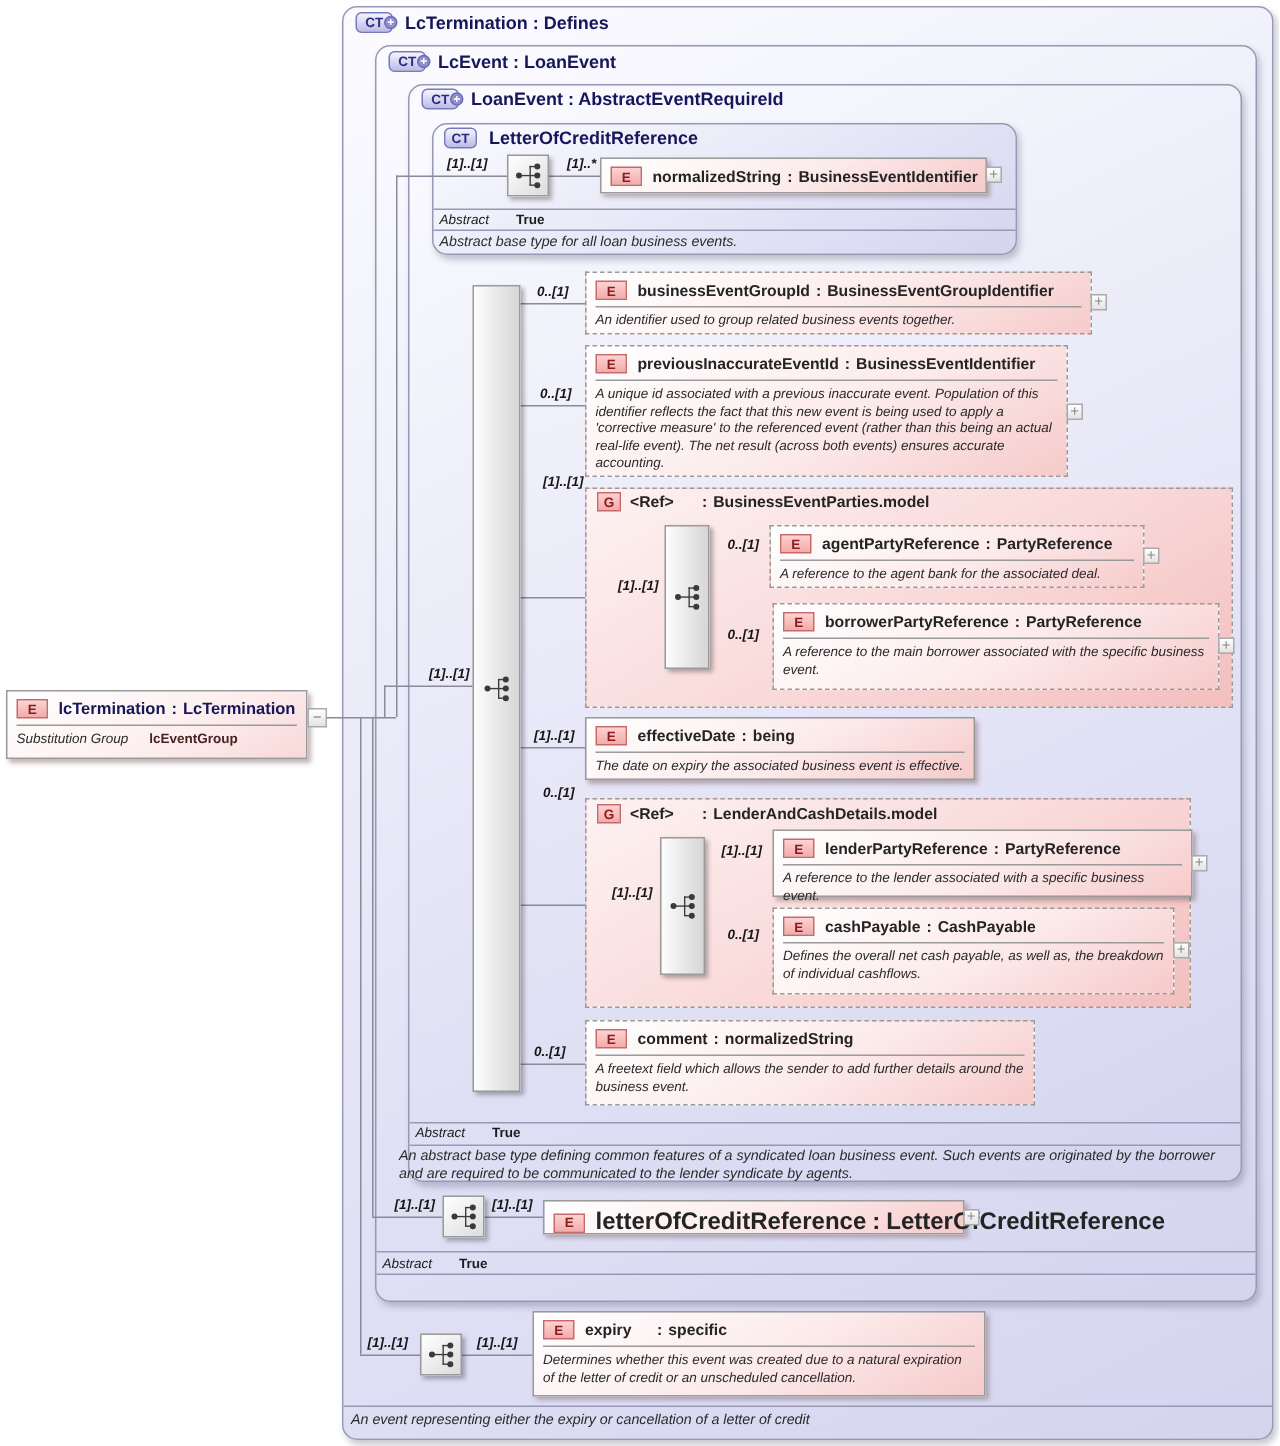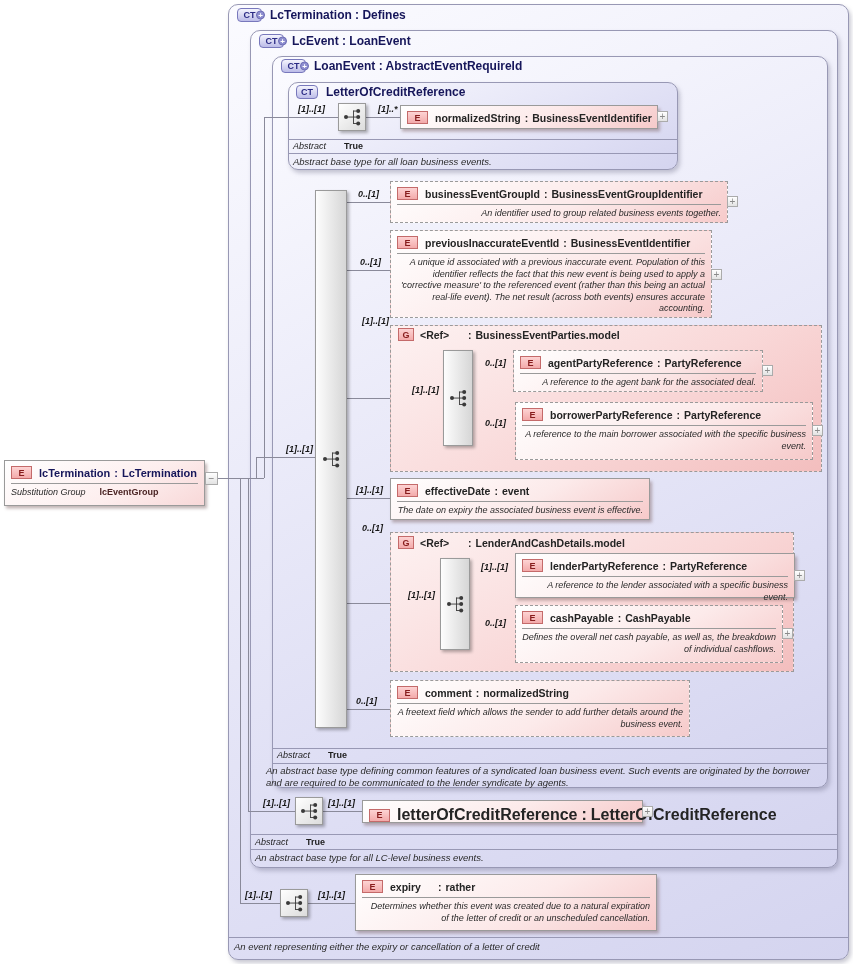--- a/index.html
+++ b/index.html
@@ -45,21 +45,21 @@
   .el.tight { padding:5px 6px; }
   .el-header { display:flex; align-items:center; gap:7px; }
   .e-badge { width:21px; height:13px; border:1px solid #c46a6a; background:linear-gradient(#fdd3d3,#f3aaaa);
              color:#871d1d; font-size:9px; font-weight:bold; display:flex; align-items:center; justify-content:center; flex:none; }
   .g-badge { width:16px; height:13px; border:1px solid #c46a6a; background:linear-gradient(#fdd3d3,#f3aaaa);
              color:#871d1d; font-size:9px; font-weight:bold; display:flex; align-items:center; justify-content:center; flex:none; }
   .el-name { font-size:10.5px; font-weight:bold; color:#242424; white-space:nowrap; }
   .sep { margin:0 4px; }
   .nm-wide { display:inline-block; min-width:44px; }
   .el-desc { margin-top:4px; border-top:1px solid #9a9a9a; padding-top:3px; font-size:9px; font-style:italic;
-             color:#2a2a2a; line-height:1.28;text-align:right; }
+             color:#2a2a2a; line-height:1.28; }
 
   
   .grp { position:absolute; border:1px dashed #9a9a9a;
          background:linear-gradient(150deg,#fdf2f2 0%,#f9d8d8 55%,#f3bebe 100%); }
   .grp-header { position:absolute; display:flex; align-items:center; gap:6px; }
 
   
   .mult { position:absolute; font-size:9px; font-style:italic; font-weight:bold; color:#161616; white-space:nowrap; }
 
   
@@ -147,21 +147,20 @@
   </div>
   <div class="divider" style="left:273px;top:763px;width:554px"></div>
   <div class="note" style="left:266px;top:765px;width:548px">An abstract base type defining common features of a syndicated loan business event. Such events are originated by the borrower and are required to be communicated to the lender syndicate by agents.</div>
 
   <div class="divider" style="left:251px;top:834px;width:586px"></div>
   <div class="meta-row" style="left:255px;top:837px">
     <span class="meta-label">Abstract</span>
     <span class="meta-value">True</span>
   </div>
   <div class="divider" style="left:251px;top:849px;width:586px"></div>
-  <div class="note" style="left:255px;top:852px;width:578px">An abstract base type for all LC-level business events.</div>
 
   <div class="divider" style="left:229px;top:937px;width:619px"></div>
   <div class="note" style="left:234px;top:941px;width:608px">An event representing either the expiry or cancellation of a letter of credit</div>
 
   <div class="hline" style="left:218px;top:478px;width:46px"></div>
   <div class="vline" style="left:240px;top:478px;height:425px"></div>
   <div class="vline" style="left:248px;top:478px;height:333px"></div>
   <div class="vline" style="left:256px;top:457px;height:21px"></div>
   <div class="vline" style="left:264px;top:117px;height:361px"></div>
   <div class="hline" style="left:264px;top:117px;width:74px"></div>
@@ -259,21 +258,21 @@
     <div class="el-header">
         <span class="e-badge">E</span>
       <span class="el-name"><span>borrowerPartyReference</span><span class="sep">:</span><span>PartyReference</span></span>
       </div>
     <div class="el-desc">A reference to the main borrower associated with the specific business event.</div>
   </div>
 
   <div class="el" style="left:390px;top:478px;width:260px;height:42px">
     <div class="el-header">
         <span class="e-badge">E</span>
-      <span class="el-name"><span>effectiveDate</span><span class="sep">:</span><span>event</span></span>
+      <span class="el-name"><span>effectiveDate</span><span class="sep">:</span><span>being</span></span>
       </div>
     <div class="el-desc">The date on expiry the associated business event is effective.</div>
   </div>
 
   <div class="el" style="left:515px;top:553px;width:280px;height:45px">
     <div class="el-header">
         <span class="e-badge">E</span>
       <span class="el-name"><span>lenderPartyReference</span><span class="sep">:</span><span>PartyReference</span></span>
       </div>
     <div class="el-desc">A reference to the lender associated with a specific business event.</div>
@@ -298,21 +297,21 @@
   <div class="el tight" style="left:362px;top:800px;width:281px;height:23px">
     <div class="el-header">
         <span class="e-badge">E</span>
       <span class="el-name" style="font-size:16px"><span>letterOfCreditReference</span><span class="sep">:</span><span>LetterOfCreditReference</span></span>
       </div>
   </div>
 
   <div class="el" style="left:355px;top:874px;width:302px;height:57px">
     <div class="el-header">
         <span class="e-badge">E</span>
-      <span class="el-name"><span class="nm-wide">expiry</span><span class="sep">:</span><span>rather</span></span>
+      <span class="el-name"><span class="nm-wide">expiry</span><span class="sep">:</span><span>specific</span></span>
       </div>
     <div class="el-desc">Determines whether this event was created due to a natural expiration of the letter of credit or an unscheduled cancellation.</div>
   </div>
 
   <span class="mult" style="left:298px;top:104px">[1]..[1]</span>
   <span class="mult" style="left:378px;top:104px">[1]..*</span>
   <span class="mult" style="left:286px;top:444px">[1]..[1]</span>
   <span class="mult" style="left:358px;top:189px">0..[1]</span>
   <span class="mult" style="left:360px;top:257px">0..[1]</span>
   <span class="mult" style="left:362px;top:316px">[1]..[1]</span>

